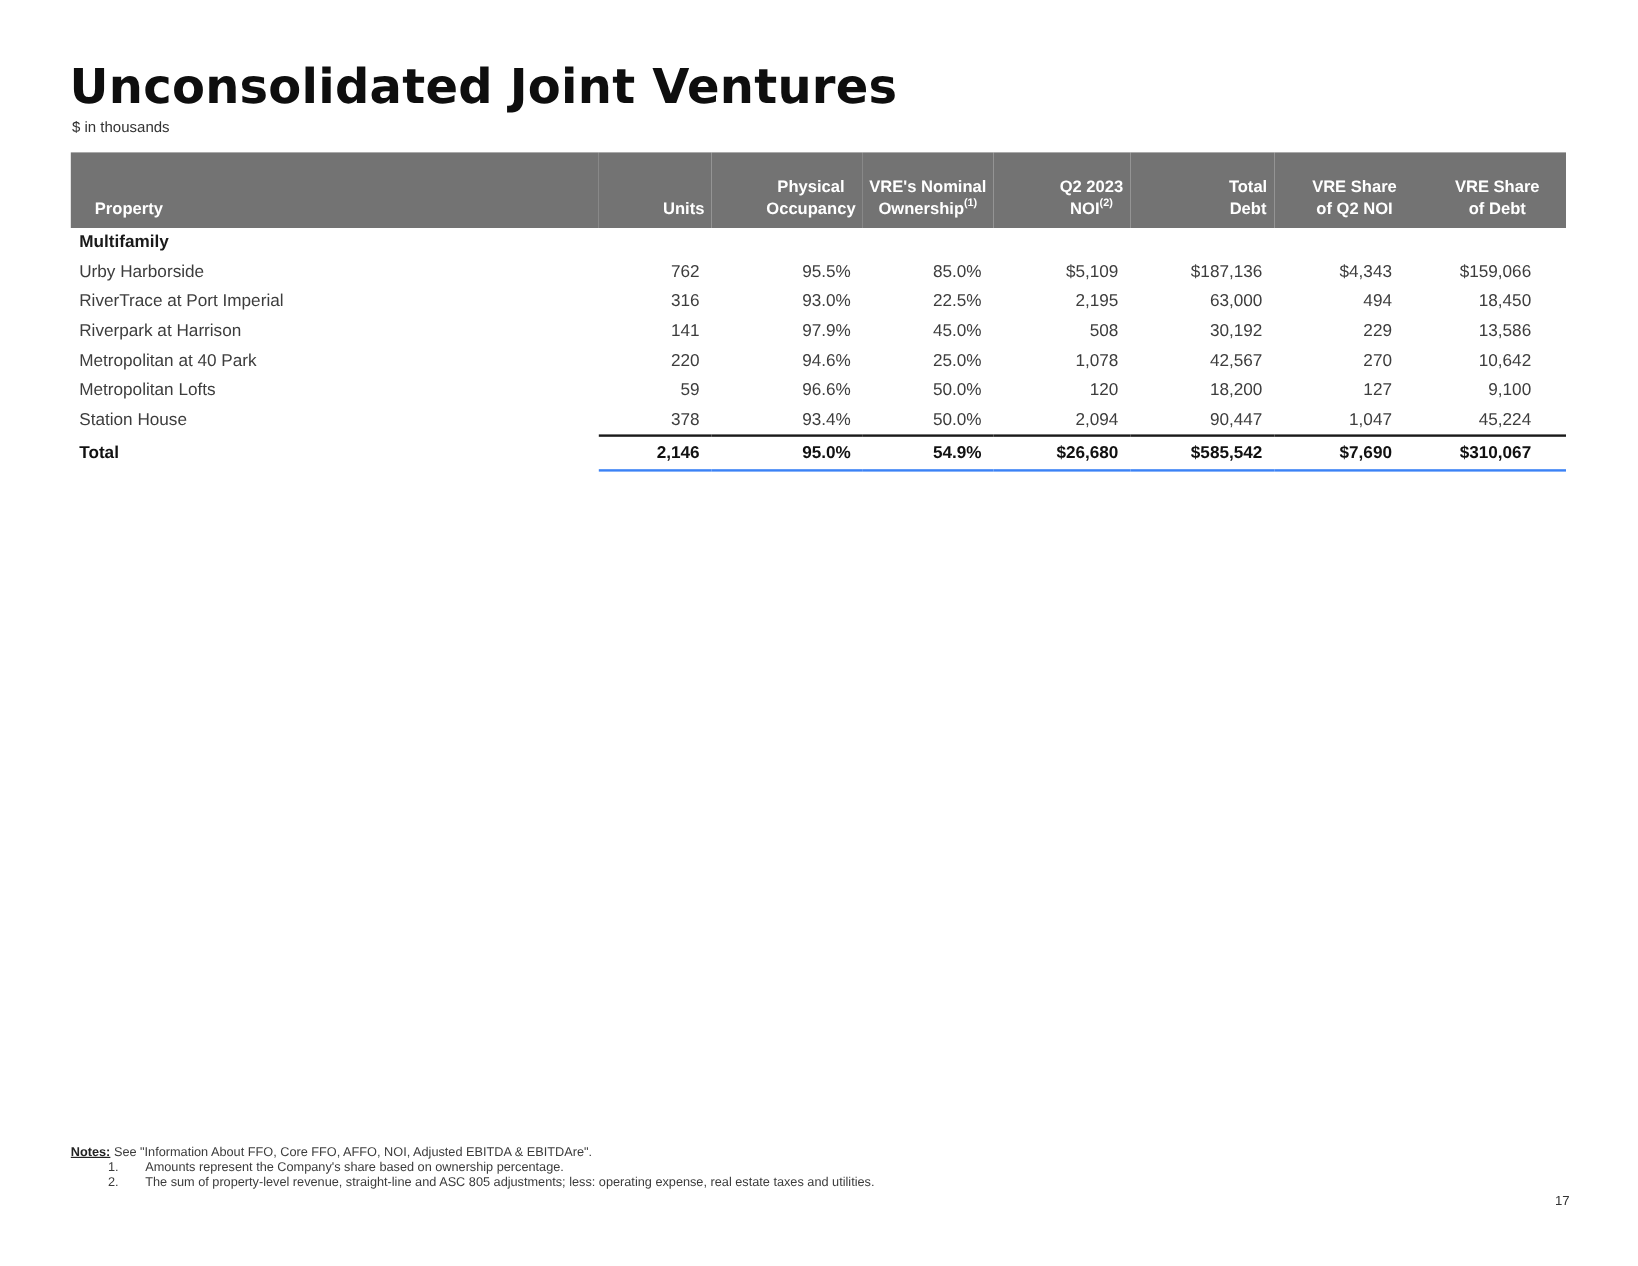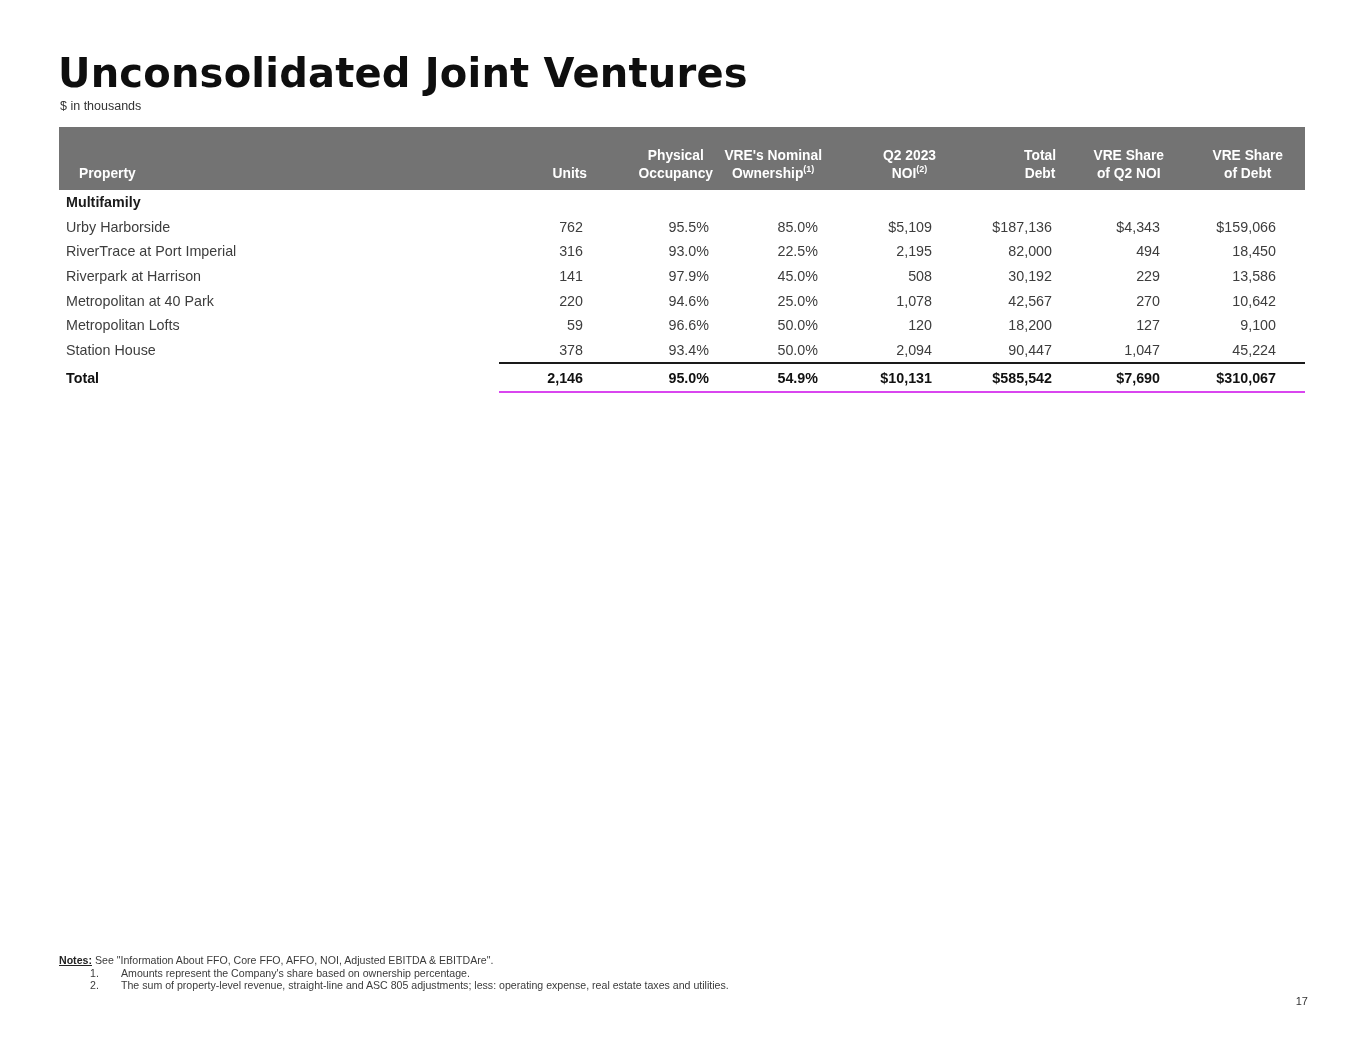--- a/index.html
+++ b/index.html
@@ -80,21 +80,21 @@
   }
   .jv-table tbody td.c-last { padding-right: 29px; }
   .jv-table tbody tr.section-row td { font-weight: bold; color: #1a1a1a; }
   .jv-table tbody tr.total-row td {
     font-weight: bold;
     color: #111111;
     height: 27px;
   }
   .jv-table tbody tr.total-row td.ruled {
     border-top: 2px solid #1a1a1a;
-    border-bottom: 2px solid #d946ef;
+    border-bottom: 2px solid #3b82f6;
   }
   .notes {
     position: absolute;
     left: 59px;
     top: 954px;
     font-size: 10.6px;
     line-height: 12.6px;
     color: #3b3b3b;
   }
   .notes-lead-label {
@@ -167,21 +167,21 @@
         <td>$187,136</td>
         <td>$4,343</td>
         <td class="c-last">$159,066</td>
       </tr>
       <tr>
         <td class="c-prop">RiverTrace at Port Imperial</td>
         <td>316</td>
         <td>93.0%</td>
         <td>22.5%</td>
         <td>2,195</td>
-        <td>82,000</td>
+        <td>63,000</td>
         <td>494</td>
         <td class="c-last">18,450</td>
       </tr>
       <tr>
         <td class="c-prop">Riverpark at Harrison</td>
         <td>141</td>
         <td>97.9%</td>
         <td>45.0%</td>
         <td>508</td>
         <td>30,192</td>
@@ -217,21 +217,21 @@
         <td>90,447</td>
         <td>1,047</td>
         <td class="c-last">45,224</td>
       </tr>
 
       <tr class="total-row">
         <td class="c-prop">Total</td>
         <td class="ruled">2,146</td>
         <td class="ruled">95.0%</td>
         <td class="ruled">54.9%</td>
-        <td class="ruled">$10,131</td>
+        <td class="ruled">$26,680</td>
         <td class="ruled">$585,542</td>
         <td class="ruled">$7,690</td>
         <td class="ruled c-last">$310,067</td>
       </tr>
     </tbody>
   </table>
 
   <div class="notes">
     <div>
       <span class="notes-lead-label">Notes:</span>

